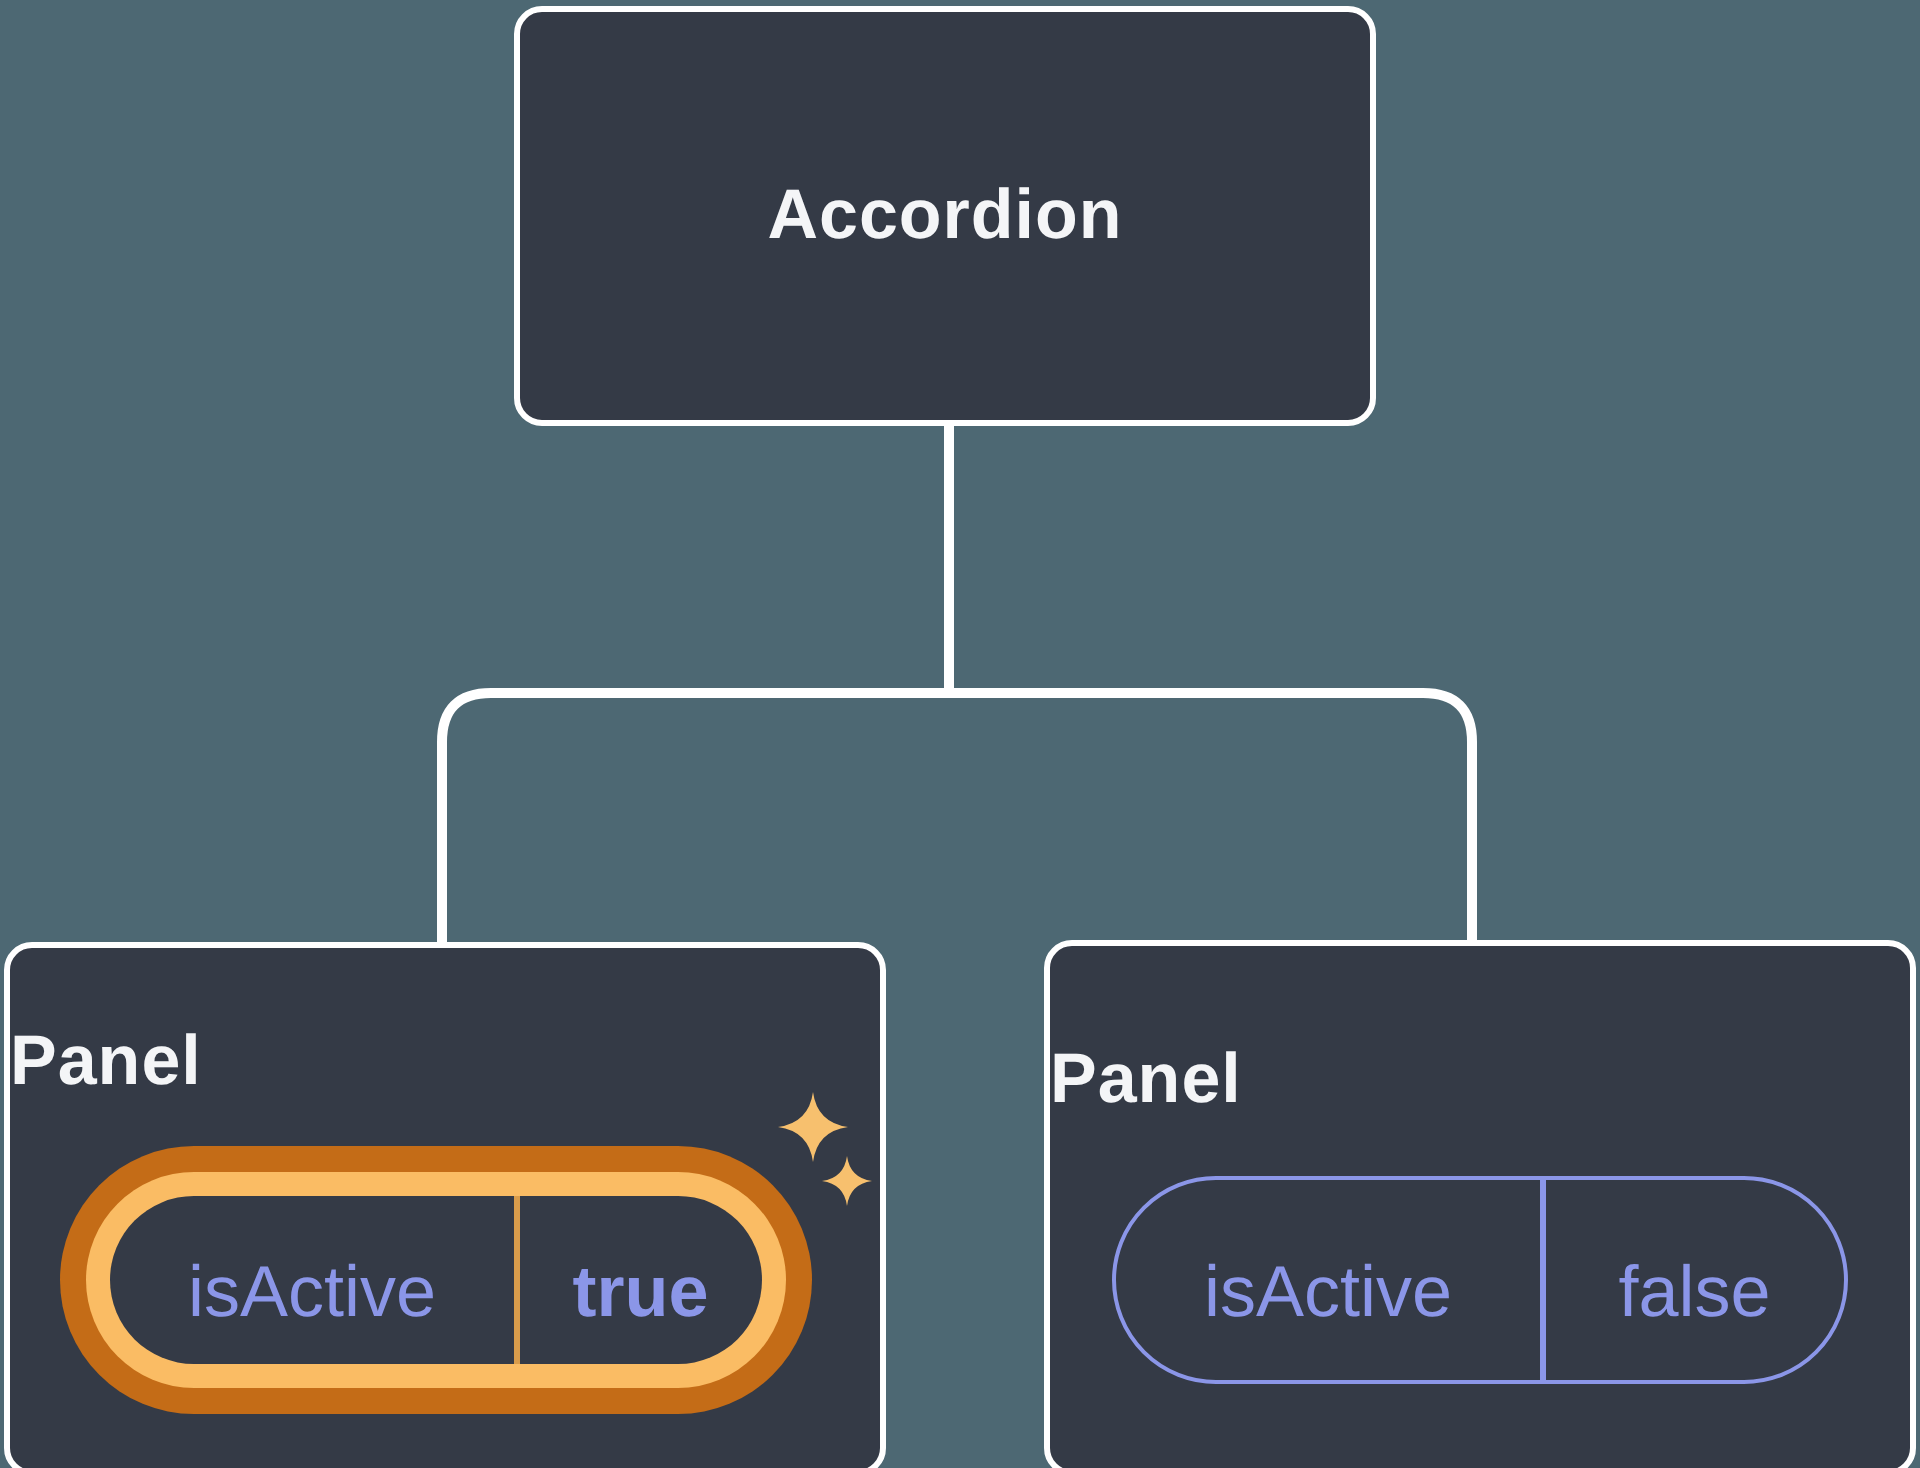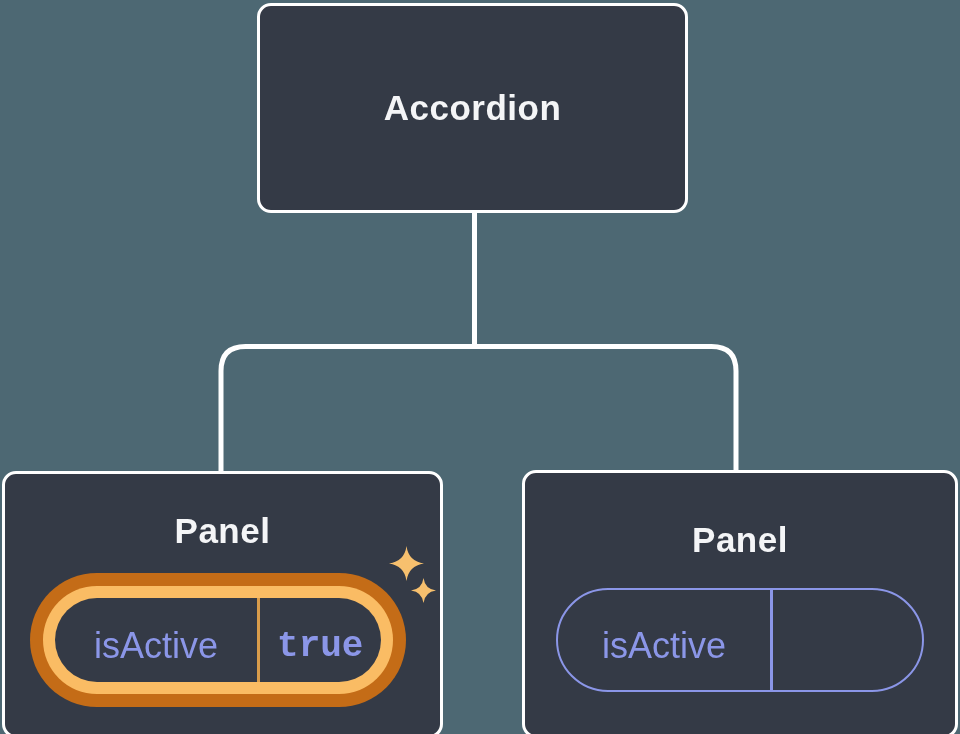--- a/index.html
+++ b/index.html
@@ -13,21 +13,20 @@
   .overlay{position:absolute;left:0;top:0;width:960px;height:734px;pointer-events:none;}
   .node{
     position:absolute;
     box-sizing:border-box;
     background:var(--node-fill,#343a46);
     border:3px solid var(--node-border,#ffffff);
     border-radius:14px;
   }
   .node-title{
     position:absolute;left:0;right:0;
-    text-align:center;
     font-size:35px;font-weight:600;
     line-height:42px;
     color:var(--title-text,#f4f5f7);
     letter-spacing:0.5px;
   }
   #accordion-node{
     left:257px;top:3px;width:431px;height:210px;
     display:flex;align-items:center;justify-content:center;
   }
   #accordion-node .node-title{position:static;}
@@ -59,21 +58,21 @@
     box-sizing:border-box;border-radius:52px;
     border:2.5px solid var(--state-text,#8b96e8);
     display:flex;align-items:stretch;overflow:hidden;
   }
   .cell{
     display:flex;align-items:center;justify-content:center;
     font-size:36px;color:var(--state-text,#8b96e8);margin-top:12px;
   }
   .cell.key-left{width:202px;flex:none;}
   .cell.key-right{width:212px;flex:none;}
-  .cell.val{flex:1;font-family:Liberation Mono, monospace;}
+  .cell.val{flex:1;}
   .cell.bold{font-weight:bold;}
   .divider{flex:none;width:2.5px;}
   .divider.gold{background:var(--divider-gold,#d99c4b);}
   .divider.purple{background:var(--state-text,#8b96e8);}
 </style>
 </head>
 <body>
 
 <div id="canvas">
 
@@ -97,20 +96,21 @@
         </div>
       </div>
     </div>
   </div>
 
   <div class="node" id="panel-inactive">
     <div class="node-title">Panel</div>
     <div class="pill-plain">
       <div class="cell key-right">isActive</div>
       <div class="divider purple"></div>
+      <div class="cell val">false</div>
     </div>
   </div>
 
   <svg class="overlay" viewBox="0 0 960 734" width="960" height="734">
     <path class="sparkle" d="M406.5 546 Q408.6 561.4 424 563.5 Q408.6 565.6 406.5 581 Q404.4 565.6 389 563.5 Q404.4 561.4 406.5 546 Z" fill="#f7c06e"></path>
     <path class="sparkle" d="M423.5 578 Q425 589 436 590.5 Q425 592 423.5 603 Q422 592 411 590.5 Q422 589 423.5 578 Z" fill="#f7c06e"></path>
   </svg>
 
 </div>
 

